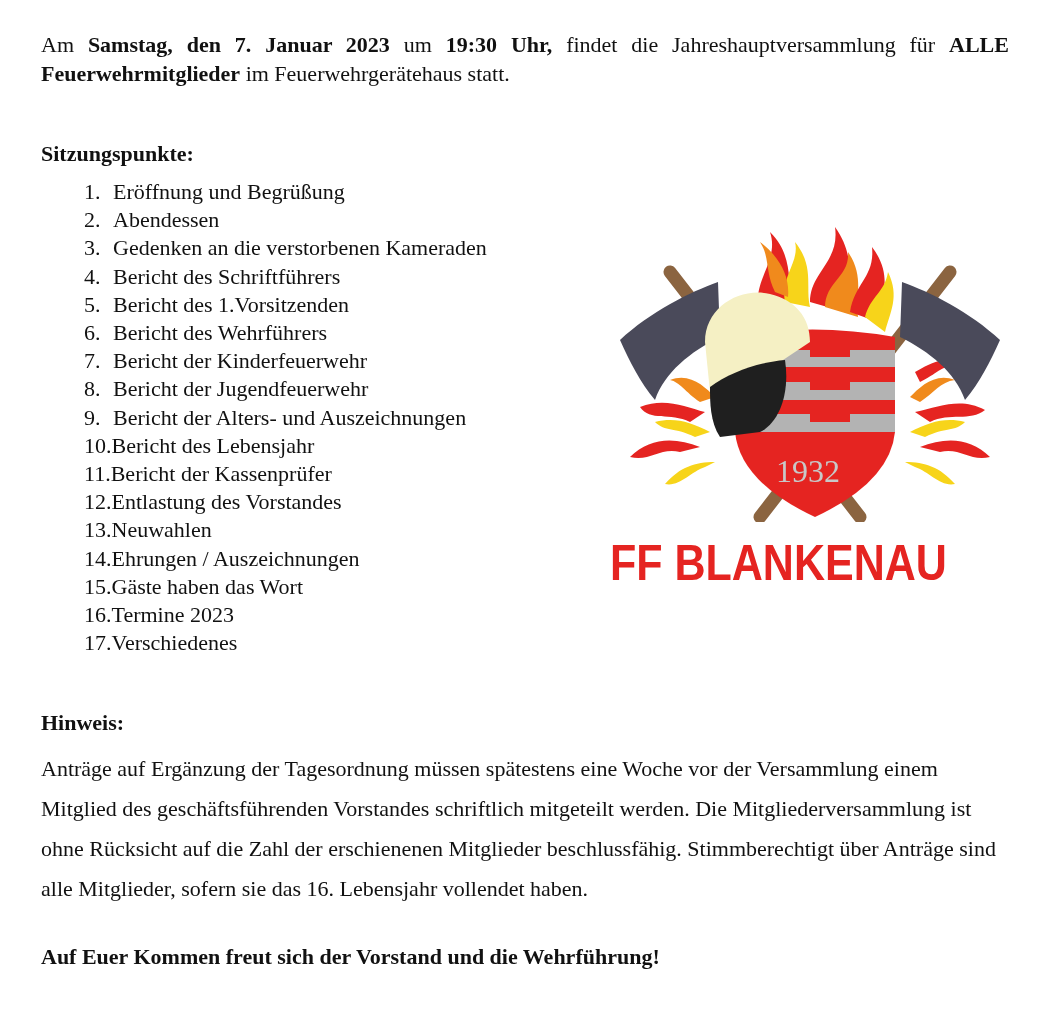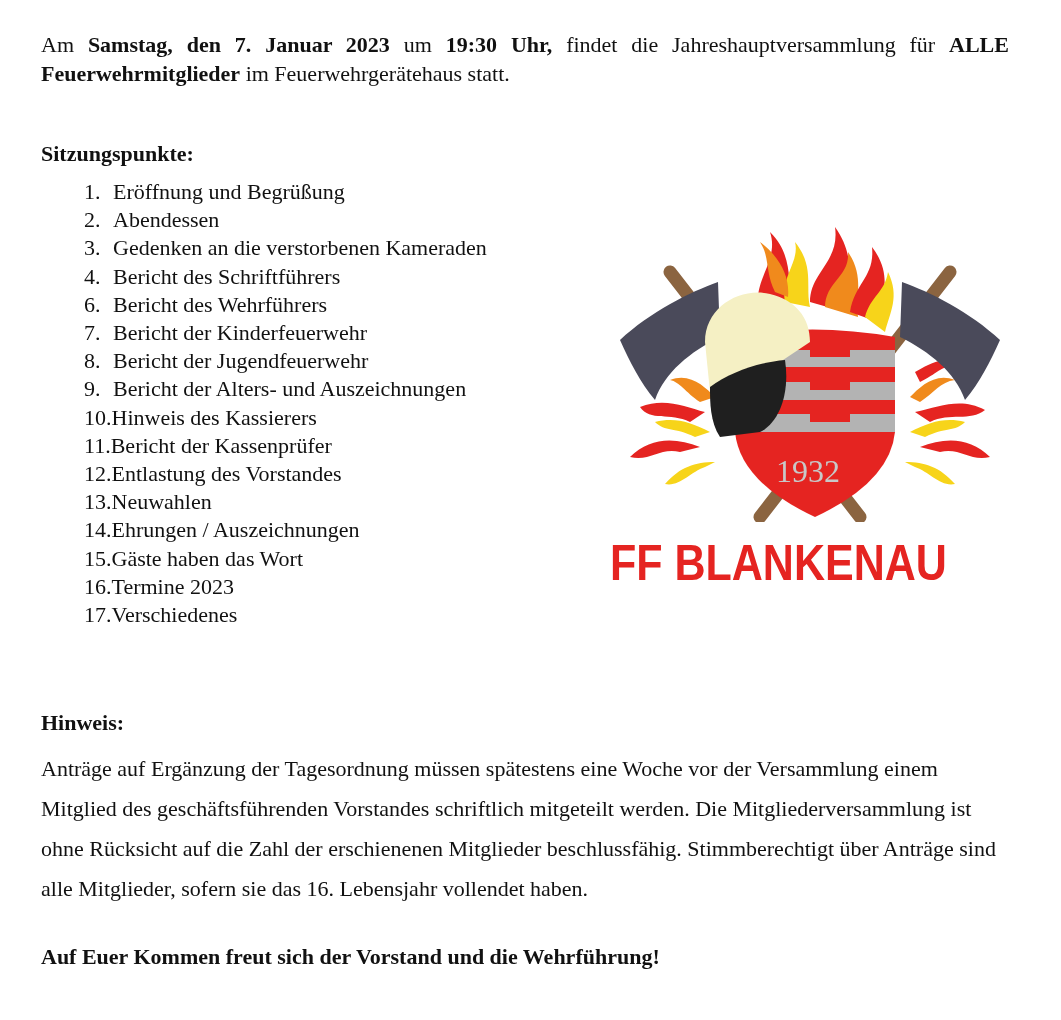--- a/index.html
+++ b/index.html
@@ -49,25 +49,26 @@
   <span>Am </span><b>Samstag, den 7. Januar 2023</b><span> um </span><b>19:30 Uhr,</b><span> findet die Jahreshauptversammlung für </span><b>ALLE Feuerwehrmitglieder</b><span> im Feuerwehrgerätehaus statt.</span>
 </div>
 
 <div class="section-title" style="top:140px;">Sitzungspunkte:</div>
 
 <ol class="agenda">
   <li><span class="num">1.</span><span>Eröffnung und Begrüßung</span></li>
   <li><span class="num">2.</span><span>Abendessen</span></li>
   <li><span class="num">3.</span><span>Gedenken an die verstorbenen Kameraden</span></li>
   <li><span class="num">4.</span><span>Bericht des Schriftführers</span></li>
+  <li><span class="num">5.</span><span>Bericht des 1.Vorsitzenden</span></li>
   <li><span class="num">6.</span><span>Bericht des Wehrführers</span></li>
   <li><span class="num">7.</span><span>Bericht der Kinderfeuerwehr</span></li>
   <li><span class="num">8.</span><span>Bericht der Jugendfeuerwehr</span></li>
   <li><span class="num">9.</span><span>Bericht der Alters- und Auszeichnungen</span></li>
-  <li><span class="num wide">10.</span><span>Hinweis des Kassierers</span></li>
+  <li><span class="num wide">10.</span><span>Bericht des Lebensjahr</span></li>
   <li><span class="num wide">11.</span><span>Bericht der Kassenprüfer</span></li>
   <li><span class="num wide">12.</span><span>Entlastung des Vorstandes</span></li>
   <li><span class="num wide">13.</span><span>Neuwahlen</span></li>
   <li><span class="num wide">14.</span><span>Ehrungen / Auszeichnungen</span></li>
   <li><span class="num wide">15.</span><span>Gäste haben das Wort</span></li>
   <li><span class="num wide">16.</span><span>Termine 2023</span></li>
   <li><span class="num wide">17.</span><span>Verschiedenes</span></li>
 </ol>
 
 <div class="logo">

